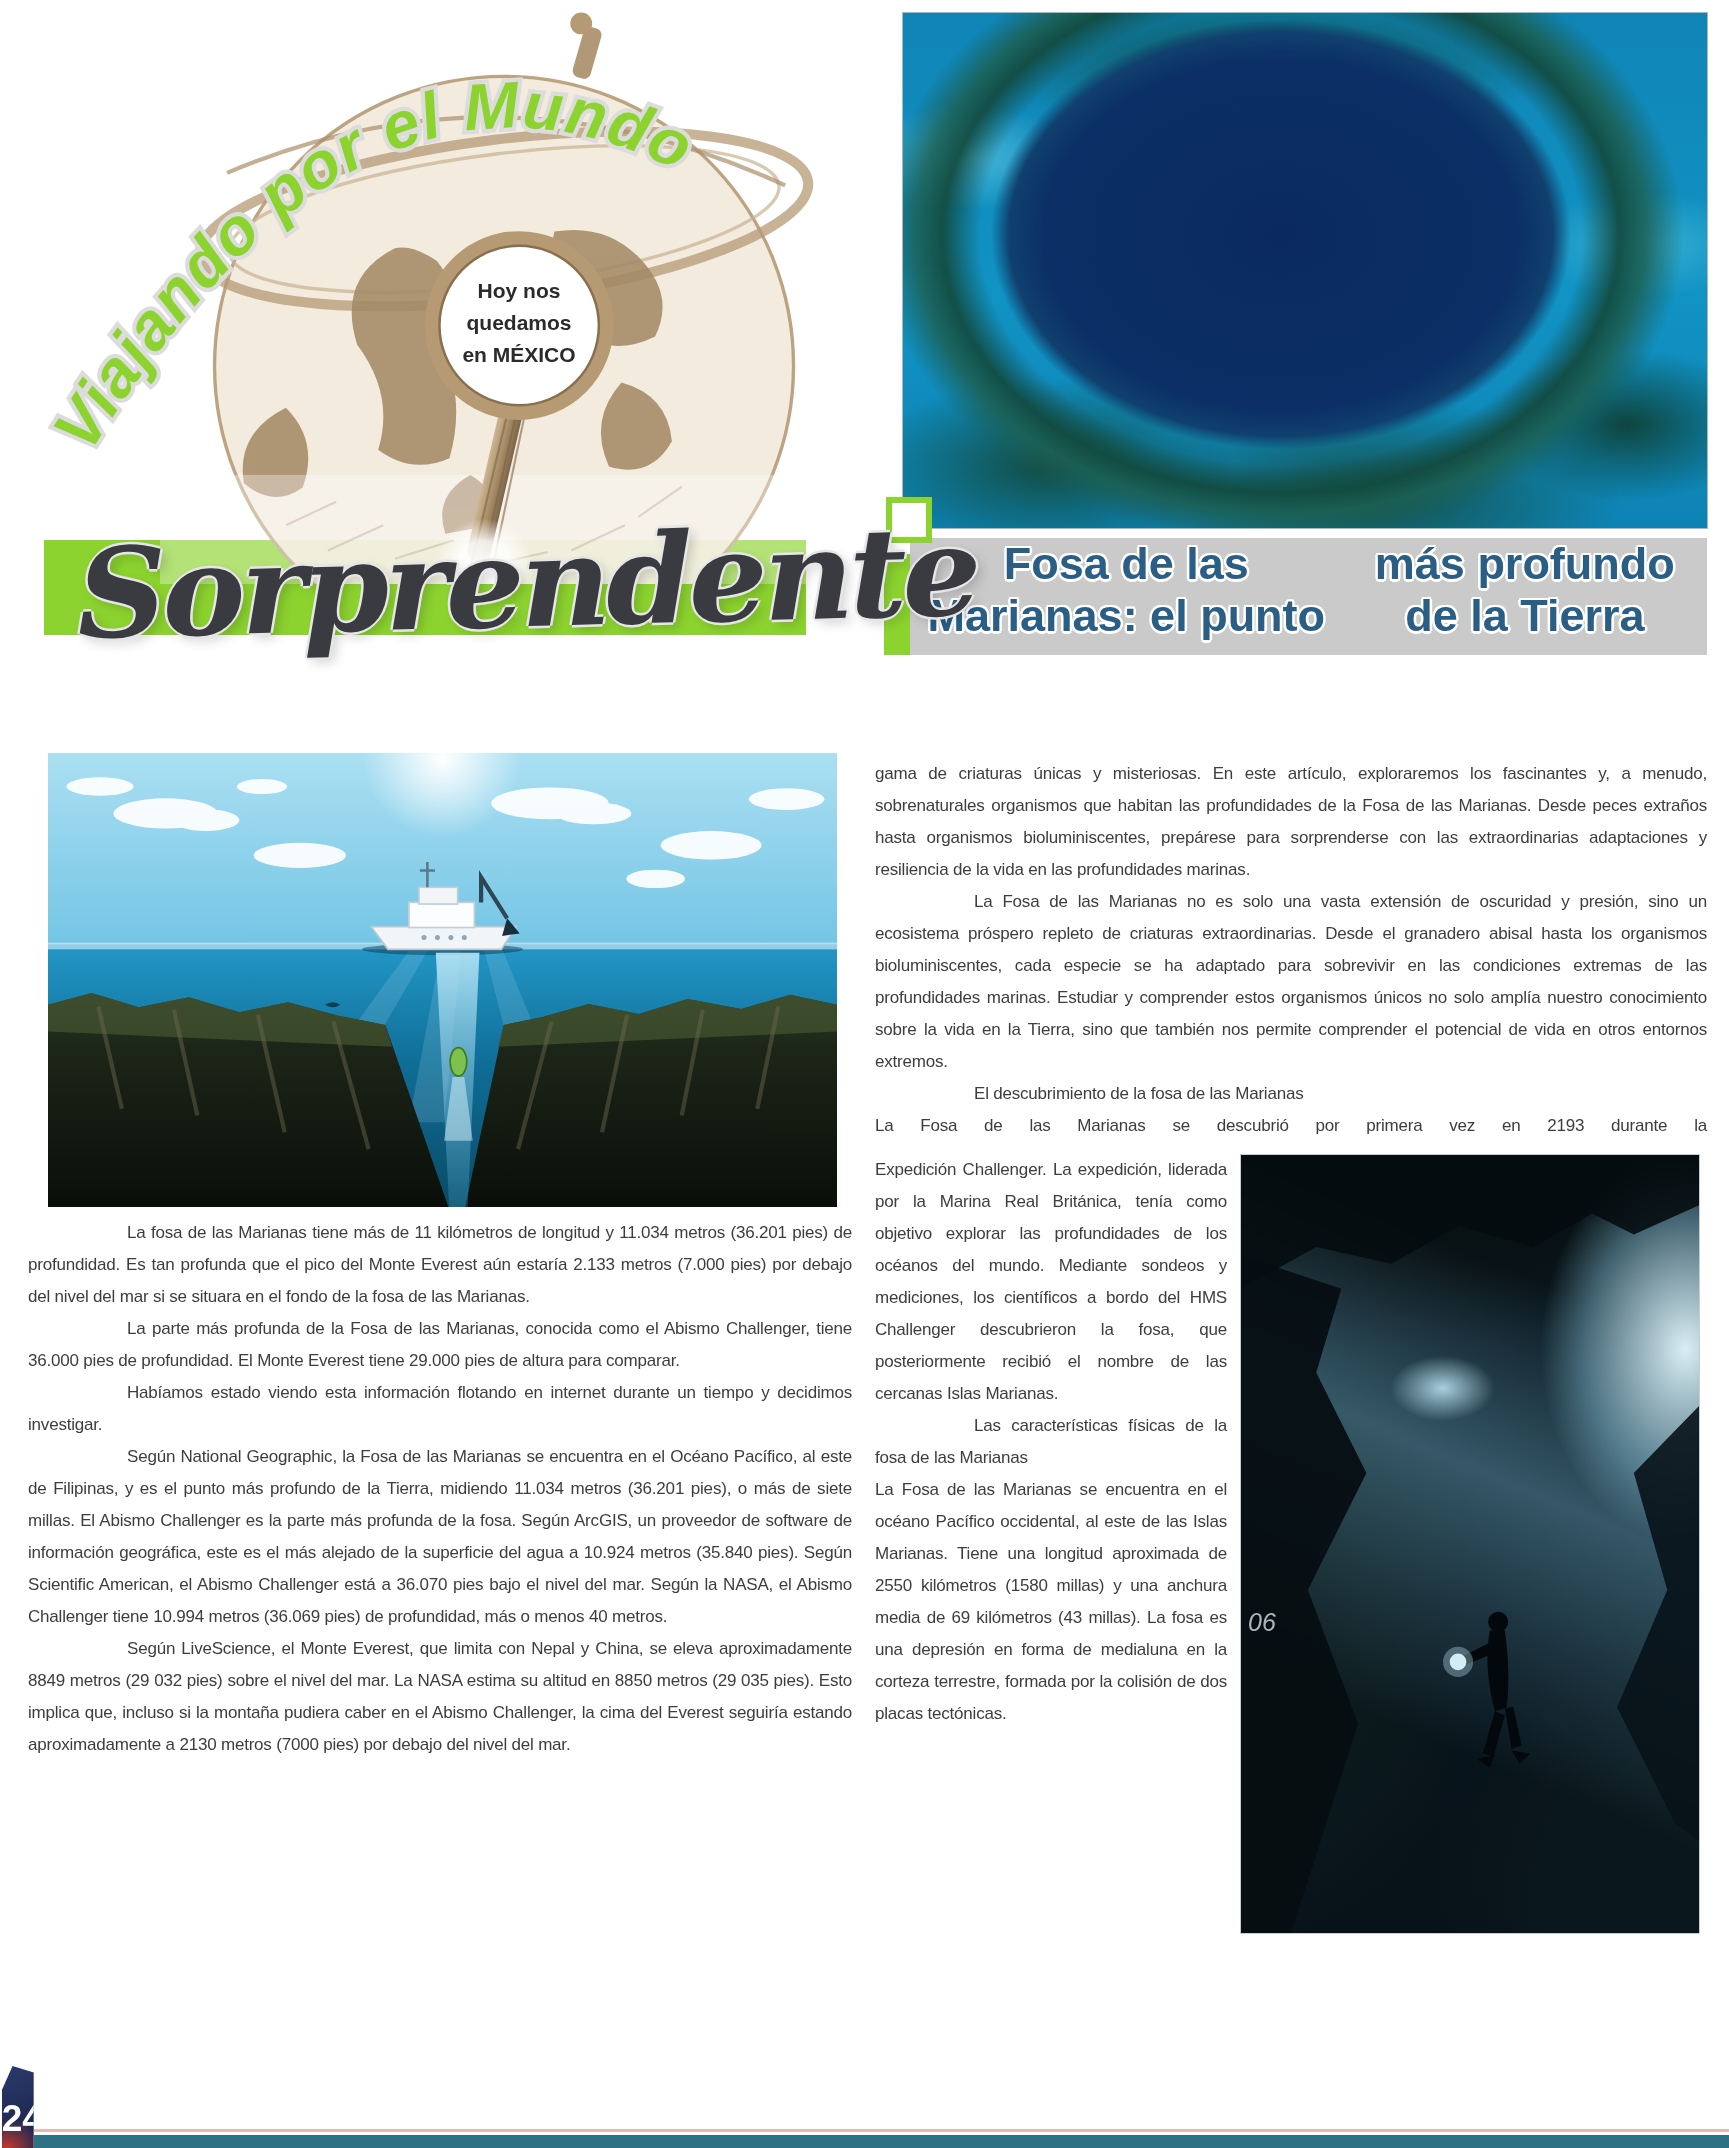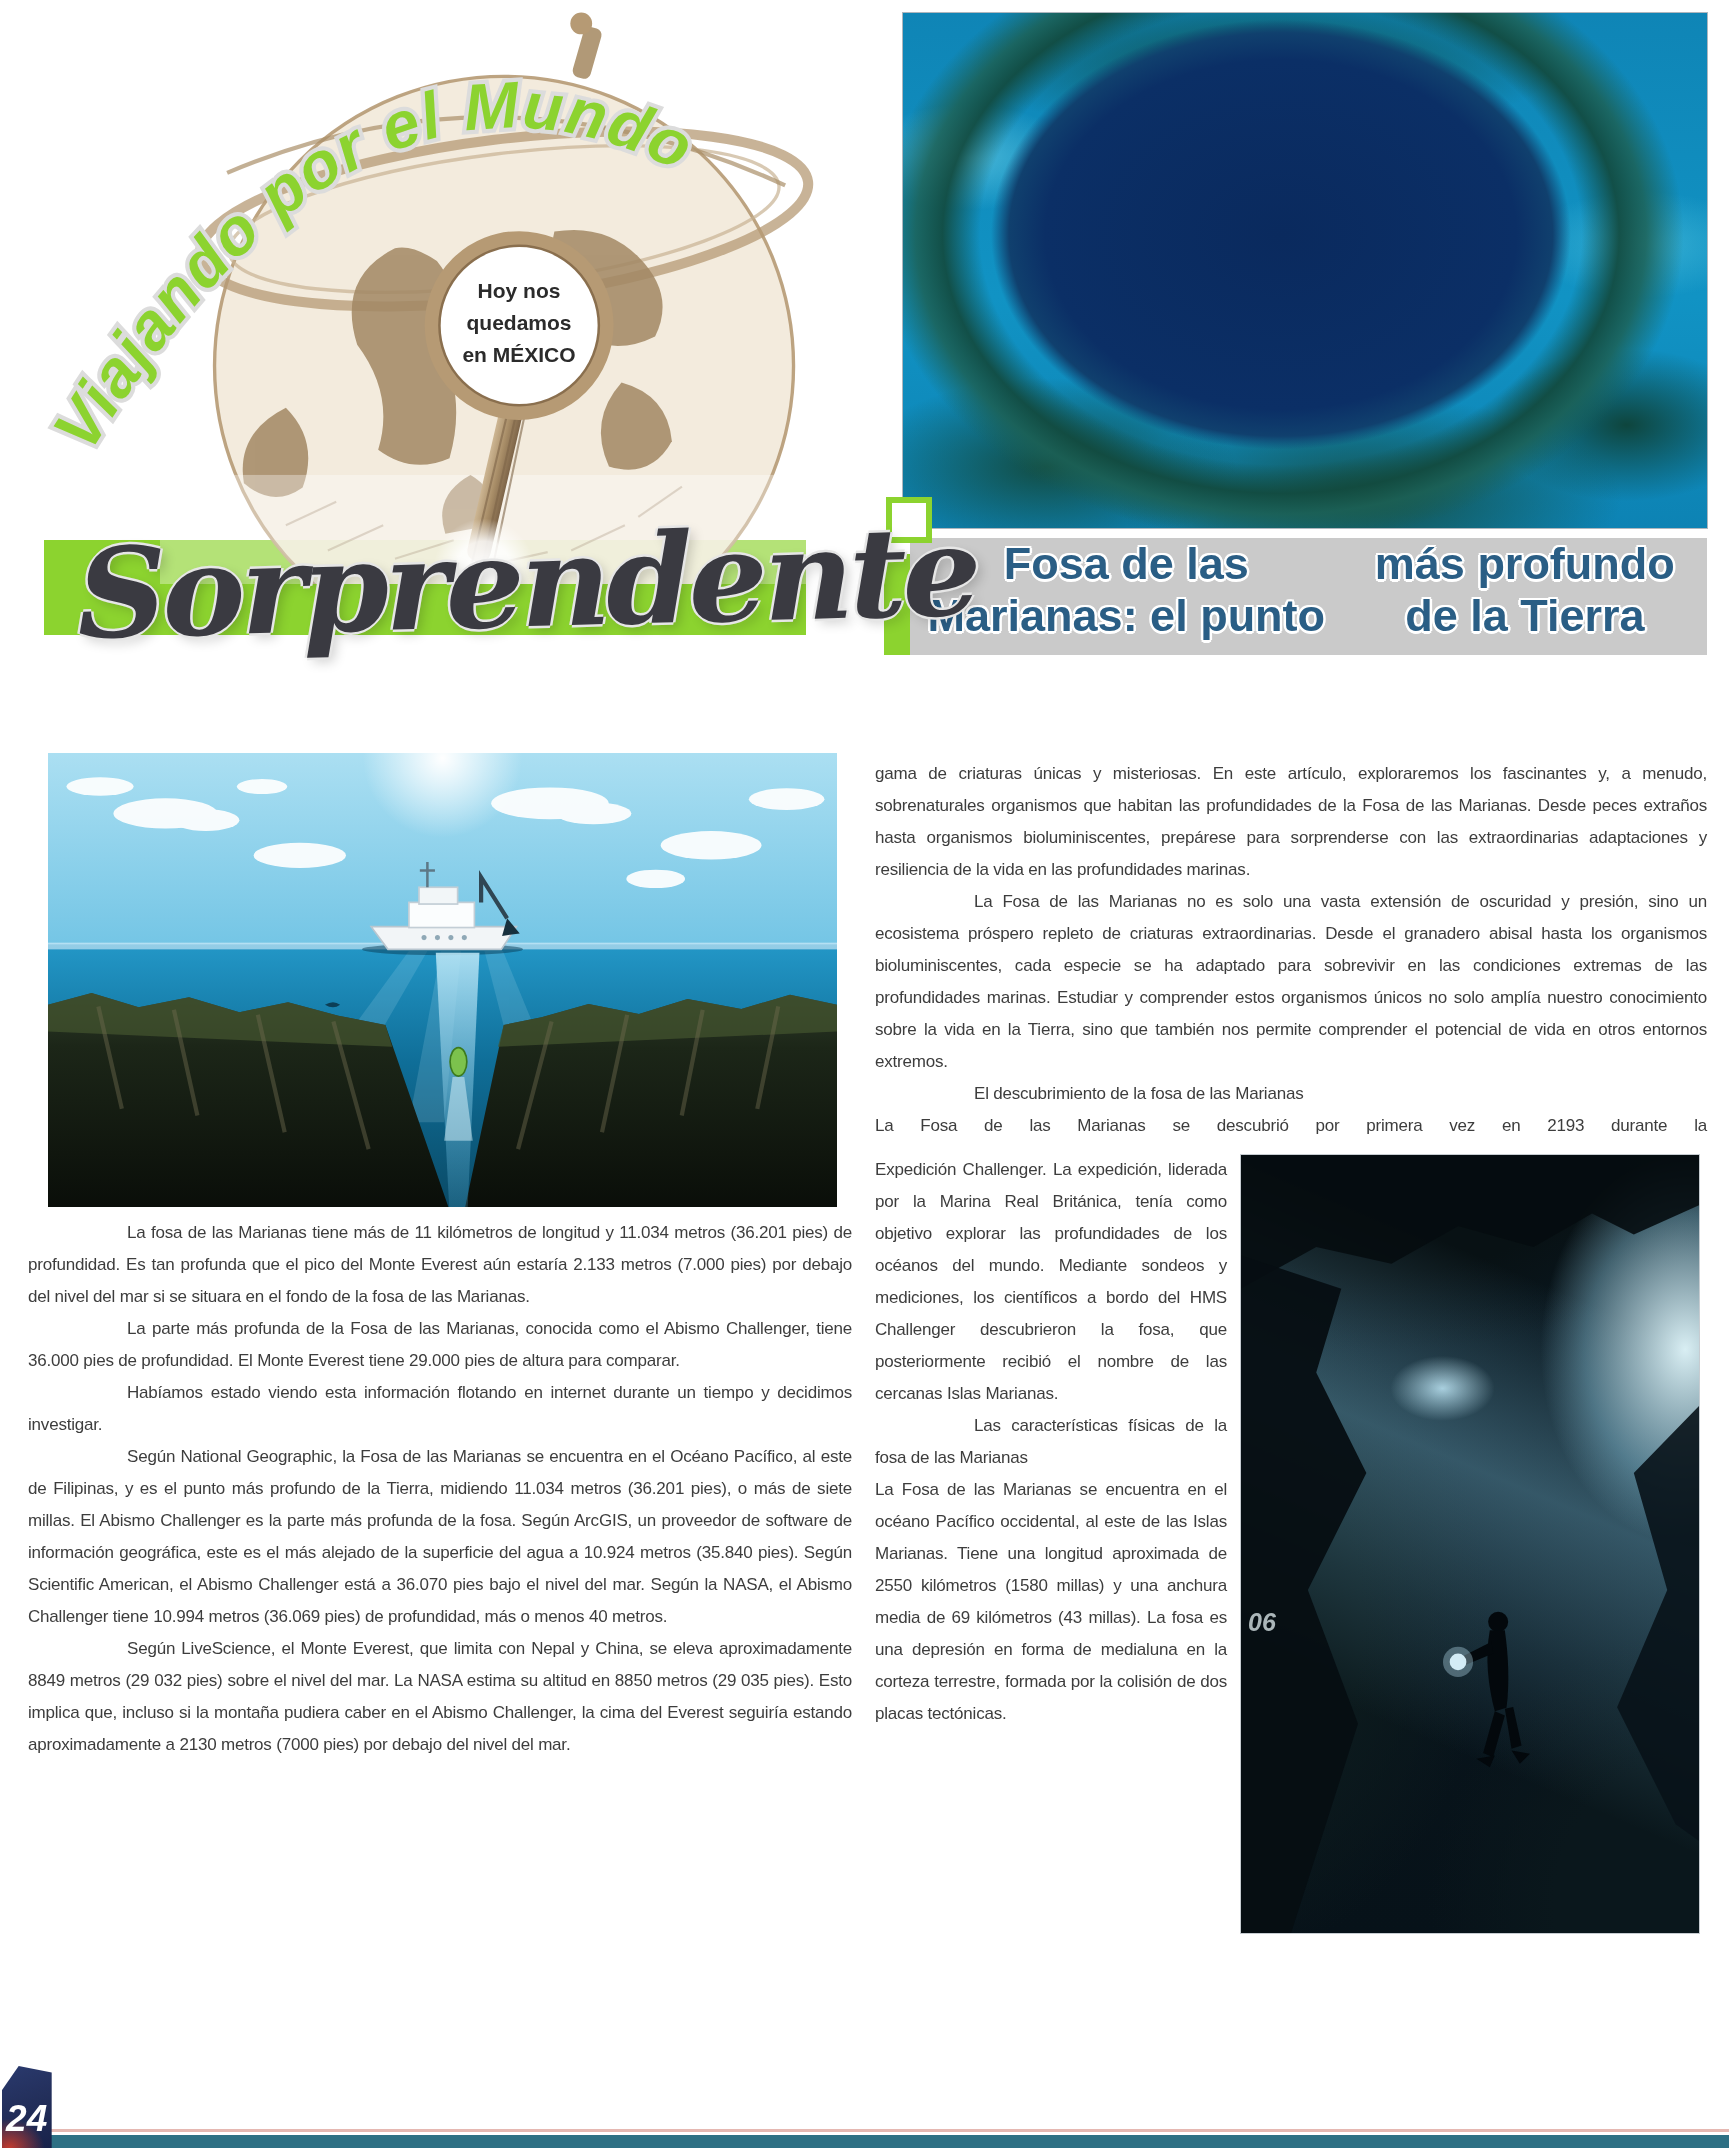--- a/index.html
+++ b/index.html
@@ -67,30 +67,30 @@
      background-image:
        radial-gradient(ellipse 201px 269px at 97% 25%, rgba(228,250,255,0.95) 0%, rgba(150,212,236,0.4) 50%, rgba(150,212,236,0) 72%),
        linear-gradient(203deg, rgba(0,0,0,0) 20%, rgba(125,195,225,0.38) 42%, rgba(110,180,210,0.18) 58%, rgba(0,0,0,0) 72%),
        radial-gradient(ellipse 80px 50px at 44% 30%, rgba(215,245,255,0.85) 0%, rgba(215,245,255,0) 65%),
        radial-gradient(ellipse 361px 453px at -5% 60%, #0c1a1d 40%, rgba(12,26,29,0) 75%),
        radial-gradient(ellipse 445px 227px at 30% 2%, #081114 45%, rgba(8,17,20,0) 80%),
        radial-gradient(ellipse 361px 361px at 100% 96%, #0a171c 40%, rgba(10,23,28,0) 75%),
        linear-gradient(180deg,#0a1820,#071219);}
   .diver-photo svg.rocks{position:absolute;left:0;top:0;width:100%;height:100%;}
   .diver-sil{position:absolute;left:44%;top:57%;width:117px;height:193px;}
-  .watermark{position:absolute;left:6.7px;top:453px;font-size:25px;font-weight:bold;
+  .watermark{position:absolute;left:6.7px;top:453px;font-size:25px;font-weight:normal;
              color:#c8d4d6;opacity:0.85;font-style:italic;}
 
   
   .footer-pink{position:absolute;left:34px;top:2129px;width:1696px;height:3.4px;background:#e5b8b2;}
   .footer-teal{position:absolute;left:34px;top:2135px;width:1696px;height:12.6px;background:#2e7084;}
-  .page-badge{position:absolute;left:1.7px;top:2066px;width:50px;height:82px;z-index:6;
+  .page-badge{position:absolute;left:1.7px;top:2066px;width:32px;height:82px;z-index:6;
               clip-path:polygon(0 30%,34% 0,100% 8%,100% 100%,0 100%);
               background:radial-gradient(ellipse 50px 42px at 15% 100%, #c23b2e 0%, rgba(194,59,46,0) 70%),
-                         linear-gradient(160deg,#2a3a6e 0%,#232f5b 45%,#18224a 100%);font-style:italic;}
+                         linear-gradient(160deg,#2a3a6e 0%,#232f5b 45%,#18224a 100%);}
   .page-badge span{position:absolute;left:0;width:100%;top:32px;text-align:center;
                    color:#ffffff;font-size:37px;font-weight:bold;
                    font-family:"Liberation Sans", sans-serif;}
 </style>
 </head>
 <body>
 
 <div class="page">
 
   <div class="logo-wrap">

